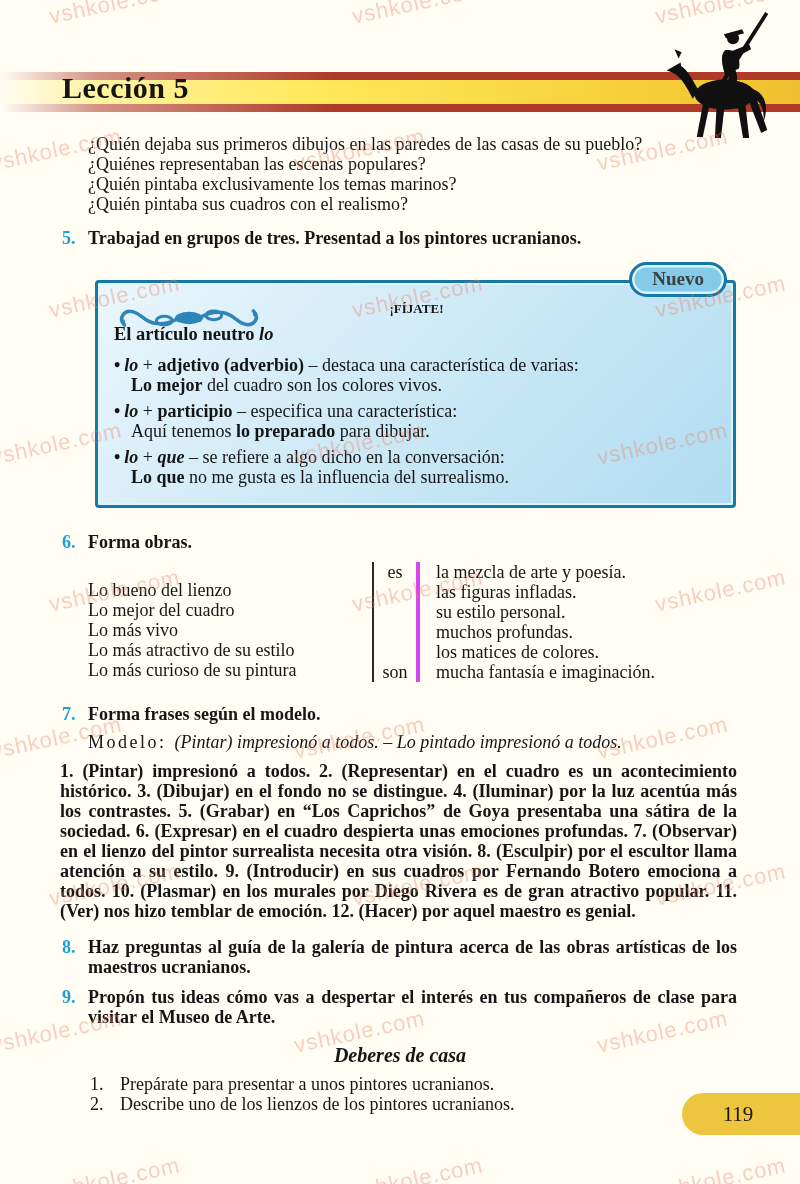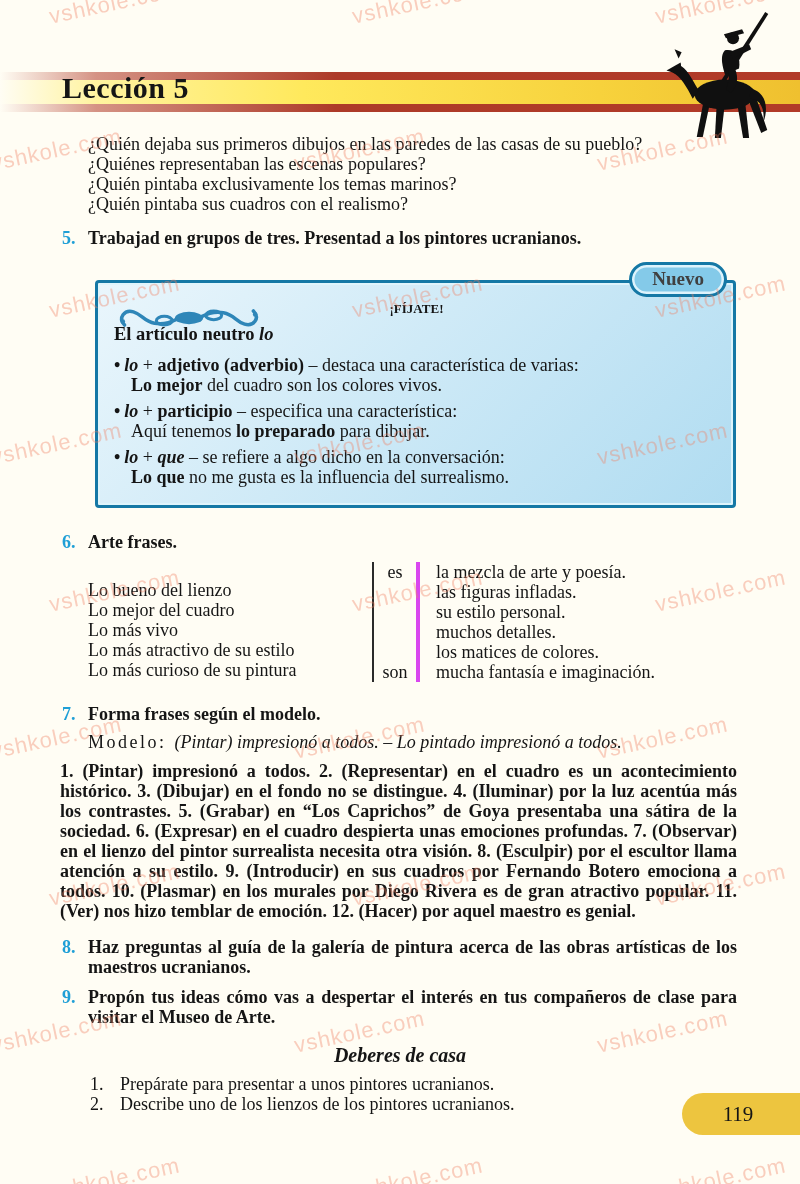--- a/index.html
+++ b/index.html
@@ -143,39 +143,39 @@
           </div>
           <div class="bullet">
             <div class="bullet-head"><span class="bdot">•</span><span class="lo">lo</span><span> + </span><span class="term it">que</span><span> – se refiere a algo dicho en la conversación:</span></div>
             <div class="bullet-ex"><span class="b">Lo que</span><span> no me gusta es la influencia del surrealismo.</span></div>
           </div>
         </div>
     </div>
 
     <div class="ex-row" style="margin-top:24px;">
       <span class="ex-num">6.</span>
-      <span class="ex-body" style="text-align:left;">Arte frases.</span>
+      <span class="ex-body" style="text-align:left;">Forma obras.</span>
     </div>
     <div class="match">
       <div class="match-left">
           <div>Lo bueno del lienzo</div>
           <div>Lo mejor del cuadro</div>
           <div>Lo más vivo</div>
           <div>Lo más atractivo de su estilo</div>
           <div>Lo más curioso de su pintura</div>
         </div>
       <div class="match-mid">
           <div>es</div>
           <div>son</div>
         </div>
       <div class="match-right">
           <div>la mezcla de arte y poesía.</div>
           <div>las figuras infladas.</div>
           <div>su estilo personal.</div>
-          <div>muchos detalles.</div>
+          <div>muchos profundas.</div>
           <div>los matices de colores.</div>
           <div>mucha fantasía e imaginación.</div>
         </div>
     </div>
 
     <div class="ex-row" style="margin-top:22px;">
       <span class="ex-num">7.</span>
       <span class="ex-body" style="text-align:left;">Forma frases según el modelo.</span>
     </div>
     <div class="modelo-line"><span class="modelo-label">Modelo:</span><span class="modelo-text">(Pintar) impresionó a todos. – Lo pintado impresionó a todos.</span></div>

